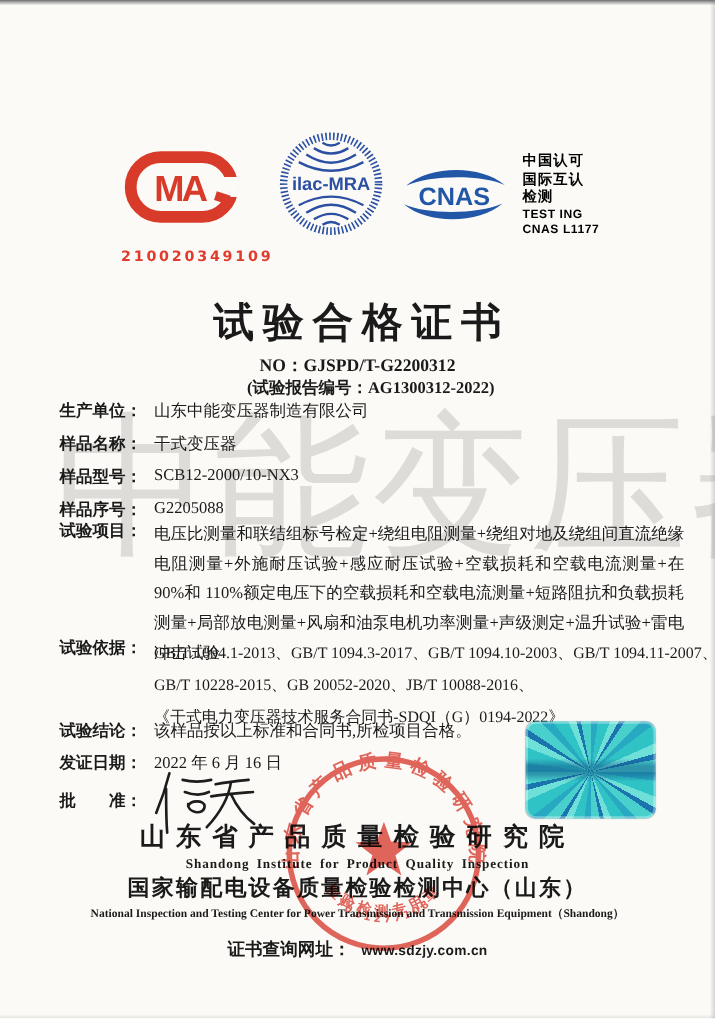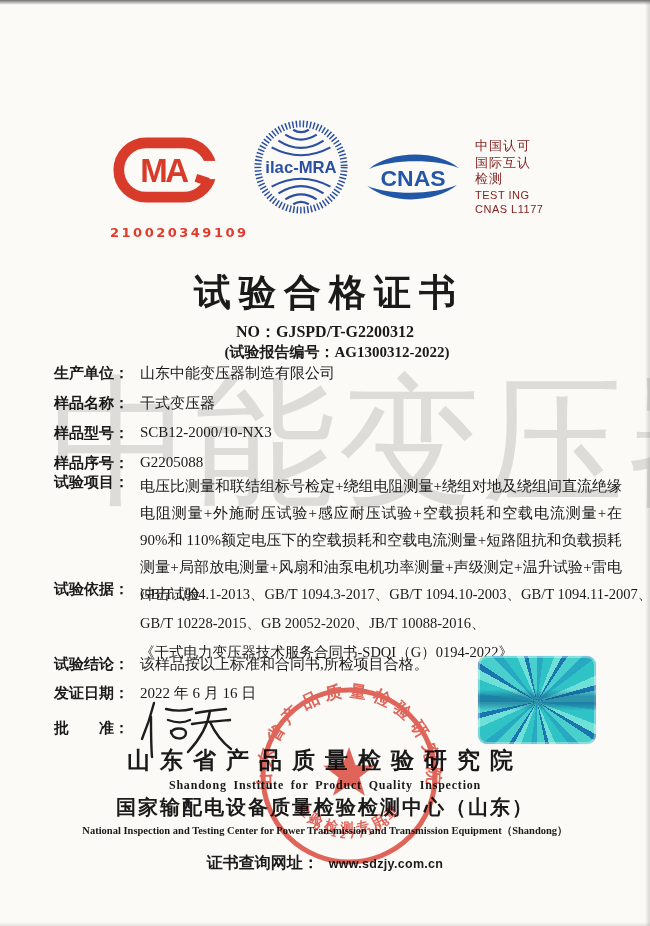--- a/index.html
+++ b/index.html
@@ -15,21 +15,21 @@
   .watermark{position:absolute;top:372px;left:50px;font-size:142px;line-height:1;
         letter-spacing:2px;color:rgba(115,115,115,.22);white-space:nowrap;font-weight:400;}
 
   
   .cma-block{position:absolute;left:110px;top:137px;width:110px;text-align:center;}
   .cma-number{margin-top:18px;font-family:"DejaVu Sans","Liberation Sans",sans-serif;
         font-weight:bold;font-size:13px;letter-spacing:2.5px;color:#e23a2c;white-space:nowrap;}
   .ilac-svg{position:absolute;left:252px;top:118px;}
   .cnas-block{position:absolute;left:362px;top:138px;display:flex;gap:11px;align-items:flex-start;}
   .cnas-svg{margin-top:12px;}
-  .cnas-text{color:#7f1d1d;font-family:"Liberation Sans","DejaVu Sans",sans-serif;font-weight:normal;}
+  .cnas-text{color:#000000;font-family:"Liberation Sans","DejaVu Sans",sans-serif;font-weight:bold;}
   .cnas-cjk{font-size:13px;line-height:16.5px;letter-spacing:1px;}
   .cnas-en{font-size:11px;line-height:14px;letter-spacing:.5px;}
 
   .title{position:absolute;top:268px;left:0;width:100%;text-align:center;
         font-size:37px;font-weight:700;letter-spacing:8px;text-indent:8px;}
   .no-line{position:absolute;top:322px;left:0;width:100%;text-align:center;
         font-size:16px;font-weight:700;}
   .report-line{position:absolute;top:343px;left:0;width:100%;text-align:center;
         font-size:15px;font-weight:700;padding-left:12px;}
 

